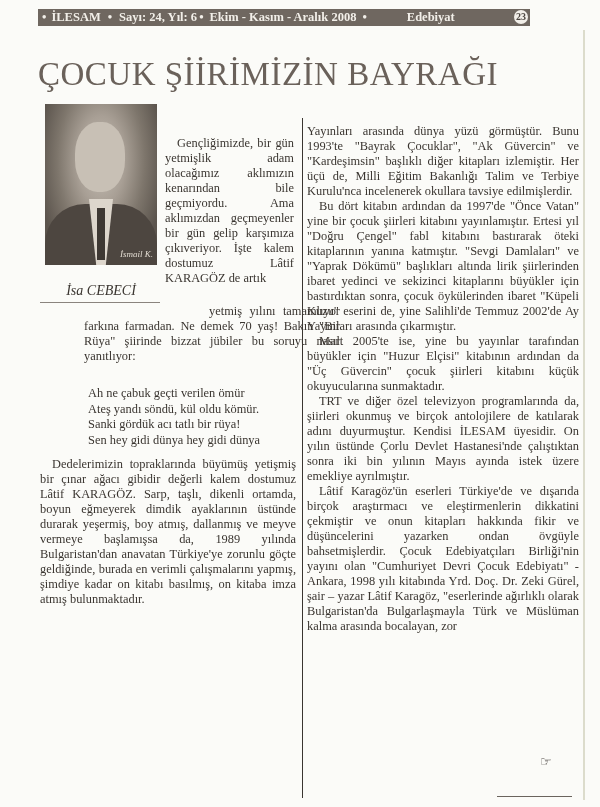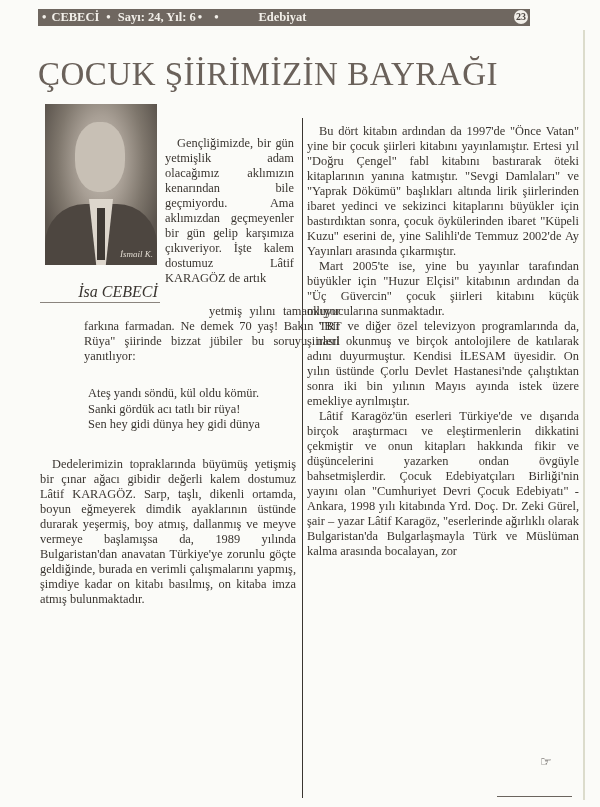--- a/index.html
+++ b/index.html
@@ -30,22 +30,22 @@
       position: absolute; left: 45px; top: 104px; width: 112px; height: 161px;
       background: radial-gradient(ellipse at 50% 35%, #c9c2b8 0%, #a89f95 30%, #7e766c 55%, #5b544d 80%);
       overflow: hidden;
     }
     .photo .head { position: absolute; left: 30px; top: 18px; width: 50px; height: 70px; border-radius: 45%; background: #c8c0b5; }
     .photo .suit { position: absolute; left: 0; top: 100px; width: 112px; height: 70px; background: #4d4640; border-radius: 40px 40px 0 0; }
     .photo .shirt { position: absolute; left: 44px; top: 95px; width: 24px; height: 66px; background: #ddd6cc; clip-path: polygon(0 0,100% 0,70% 100%,30% 100%); }
     .photo .tie { position: absolute; left: 52px; top: 104px; width: 8px; height: 52px; background: #3e3833; }
     .photo .signature { position: absolute; right: 4px; bottom: 6px; font-style: italic; font-size: 9px; color: #e0dad0; }
     .caption {
-      position: absolute; left: 62px; top: 283px; width: 112px; text-align: center;
-      font-style: italic; font-size: 16px; color: #3a3530;
+      position: absolute; left: 45px; top: 283px; width: 112px; text-align: center;
+      font-style: italic; font-size: 14px; color: #3a3530;
     }
     .caption-rule { position: absolute; left: 40px; top: 302px; width: 120px; height: 1px; background: #8a847e; }
     .col-rule { position: absolute; left: 302px; top: 118px; width: 1px; height: 680px; background: #3a3530; }
     .text { font-size: 12.4px; line-height: 15px; text-align: justify; }
     .text p { margin: 0; text-indent: 12px; }
     .text p.noindent { text-indent: 0; }
     .intro { position: absolute; left: 165px; top: 136px; width: 129px; }
     .left-cont { position: absolute; left: 40px; top: 304px; width: 256px; margin-left: 44px; }
     .poem { position: absolute; left: 88px; top: 386px; width: 200px; font-size: 12.4px; line-height: 15.5px; }
     .poem div { white-space: nowrap; }
@@ -53,24 +53,25 @@
     .left-bottom p { margin-bottom: 0; }
     .right-col { position: absolute; left: 307px; top: 124px; width: 272px; }
     .pointer-icon { position: absolute; left: 540px; top: 754px; font-size: 13px; color: #4a4540; }
     .foot-rule { position: absolute; left: 497px; top: 796px; width: 75px; height: 1px; background: #6a645e; }
   </style>
 </head>
 <body>
 
 <div class="header-bar">
   <span class="hb-brand">•</span>
-  <span style="margin-left:5px">CEBECİ</span>
+  <span style="margin-left:5px">İLESAM</span>
   <span class="hb-dot">•</span>
   <span>Sayı: 24, Yıl: 6</span>
   <span style="margin:0 6px 0 2px">•</span>
+  <span>Ekim - Kasım - Aralık 2008</span>
   <span style="margin-left:6px">•</span>
   <span class="hb-cat">Edebiyat</span>
   <span class="hb-page">23</span>
 </div>
 
 <div class="side-rule"></div>
 
 <h1 class="title" style="margin:0">ÇOCUK ŞİİRİMİZİN BAYRAĞI</h1>
 
 <div class="photo">
@@ -85,32 +86,34 @@
 
 <div class="text intro">
   <p>Gençliğimizde, bir gün yetmişlik adam olacağımız aklımızın kenarından bile geçmiyordu. Ama aklımızdan geçmeyenler bir gün gelip karşımıza çıkıveriyor. İşte kalem dostumuz Lâtif KARAGÖZ de artık</p>
 </div>
 
 <div class="text left-cont">
   <p class="noindent" style="text-indent:125px">yetmiş yılını tamamlıyor farkına farmadan. Ne demek 70 yaş! Bakın "Bir Rüya" şiirinde bizzat jübiler bu soruyu nasıl yanıtlıyor:</p>
 </div>
 
 <div class="poem">
+  <div>Ah ne çabuk geçti verilen ömür</div>
   <div>Ateş yandı söndü, kül oldu kömür.</div>
   <div>Sanki gördük acı tatlı bir rüya!</div>
   <div>Sen hey gidi dünya hey gidi dünya</div>
 </div>
 
 <div class="text left-bottom">
   <p>Dedelerimizin topraklarında büyümüş yetişmiş bir çınar ağacı gibidir değerli kalem dostumuz Lâtif KARAGÖZ. Sarp, taşlı, dikenli ortamda, boyun eğmeyerek dimdik ayaklarının üstünde durarak yeşermiş, boy atmış, dallanmış ve meyve vermeye başlamışsa da, 1989 yılında Bulgaristan'dan anavatan Türkiye'ye zorunlu göçte geldiğinde, burada en verimli çalışmalarını yapmış, şimdiye kadar on kitabı basılmış, on kitaba imza atmış bulunmaktadır.</p>
 </div>
 
 <div class="col-rule"></div>
 
 <div class="text right-col">
+  <p class="noindent">Yayınları arasında dünya yüzü görmüştür. Bunu 1993'te "Bayrak Çocuklar", "Ak Güvercin" ve "Kardeşimsin" başlıklı diğer kitapları izlemiştir. Her üçü de, Milli Eğitim Bakanlığı Talim ve Terbiye Kurulu'nca incelenerek okullara tavsiye edilmişlerdir.</p>
   <p>Bu dört kitabın ardından da 1997'de "Önce Vatan" yine bir çocuk şiirleri kitabını yayınlamıştır. Ertesi yıl "Doğru Çengel" fabl kitabını bastırarak öteki kitaplarının yanına katmıştır. "Sevgi Damlaları" ve "Yaprak Dökümü" başlıkları altında lirik şiirlerinden ibaret yedinci ve sekizinci kitaplarını büyükler için bastırdıktan sonra, çocuk öykülerinden ibaret "Küpeli Kuzu" eserini de, yine Salihli'de Temmuz 2002'de Ay Yayınları arasında çıkarmıştır.</p>
   <p>Mart 2005'te ise, yine bu yayınlar tarafından büyükler için "Huzur Elçisi" kitabının ardından da "Üç Güvercin" çocuk şiirleri kitabını küçük okuyucularına sunmaktadır.</p>
   <p>TRT ve diğer özel televizyon programlarında da, şiirleri okunmuş ve birçok antolojilere de katılarak adını duyurmuştur. Kendisi İLESAM üyesidir. On yılın üstünde Çorlu Devlet Hastanesi'nde çalıştıktan sonra iki bin yılının Mayıs ayında istek üzere emekliye ayrılmıştır.</p>
   <p>Lâtif Karagöz'ün eserleri Türkiye'de ve dışarıda birçok araştırmacı ve eleştirmenlerin dikkatini çekmiştir ve onun kitapları hakkında fikir ve düşüncelerini yazarken ondan övgüyle bahsetmişlerdir. Çocuk Edebiyatçıları Birliği'nin yayını olan "Cumhuriyet Devri Çocuk Edebiyatı" - Ankara, 1998 yılı kitabında Yrd. Doç. Dr. Zeki Gürel, şair – yazar Lâtif Karagöz, "eserlerinde ağırlıklı olarak Bulgaristan'da Bulgarlaşmayla Türk ve Müslüman kalma arasında bocalayan, zor</p>
 </div>
 
 <span class="pointer-icon">☞</span>
 <div class="foot-rule"></div>
 
 </body></html>

